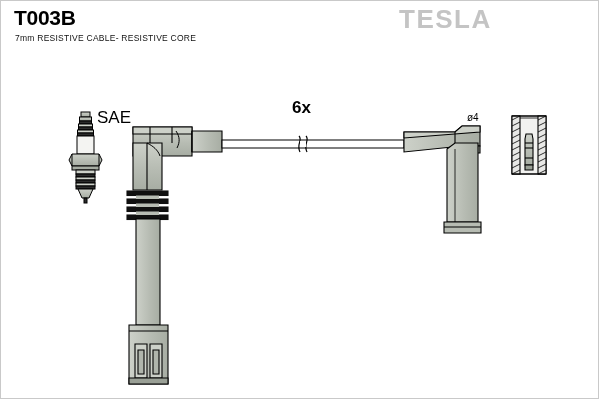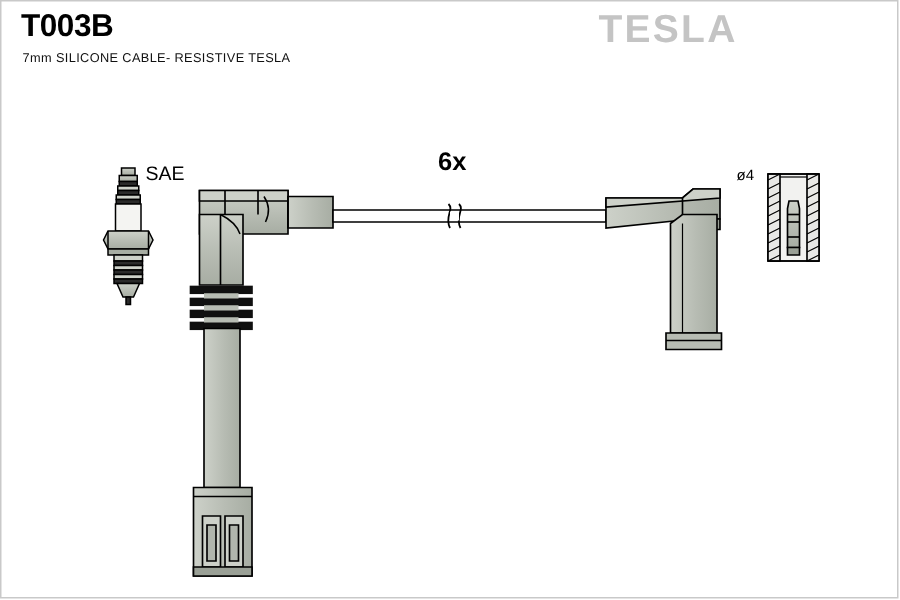--- a/index.html
+++ b/index.html
@@ -64,45 +64,45 @@
   }
   .lbl {
     position: absolute;
     color: #000000;
     font-family: "Liberation Sans", sans-serif;
     white-space: nowrap;
   }
   #label-sae {
     left: 97px;
     top: 108px;
-    font-size: 13px;
+    font-size: 17px;
   }
   #label-qty {
     left: 292px;
     top: 98px;
     font-size: 17px;
     font-weight: 700;
   }
   #label-dia {
-    left: 491px;
+    left: 467px;
     top: 112px;
     font-size: 10px;
     text-align: center;
   }
 </style>
 </head>
 <body>
 
 <div id="page">
 
   <div id="frame"></div>
 
   <div id="part-number">T003B</div>
 
-  <div id="subtitle">7mm SILICONE CABLE- RESISTIVE TESLA</div>
+  <div id="subtitle">7mm RESISTIVE CABLE- RESISTIVE CORE</div>
 
   <svg id="brand-logo" viewBox="0 0 115 24">
     <text x="0" y="20" fill="#c4c4c4">TESLA</text>
   </svg>
 
   <svg id="drawing" width="600" height="400" viewBox="0 0 600 400">
 
     <defs>
       <linearGradient id="gBody" x1="0" y1="0" x2="0" y2="1">
         <stop offset="0%" stop-color="#cdd1c9"></stop>

